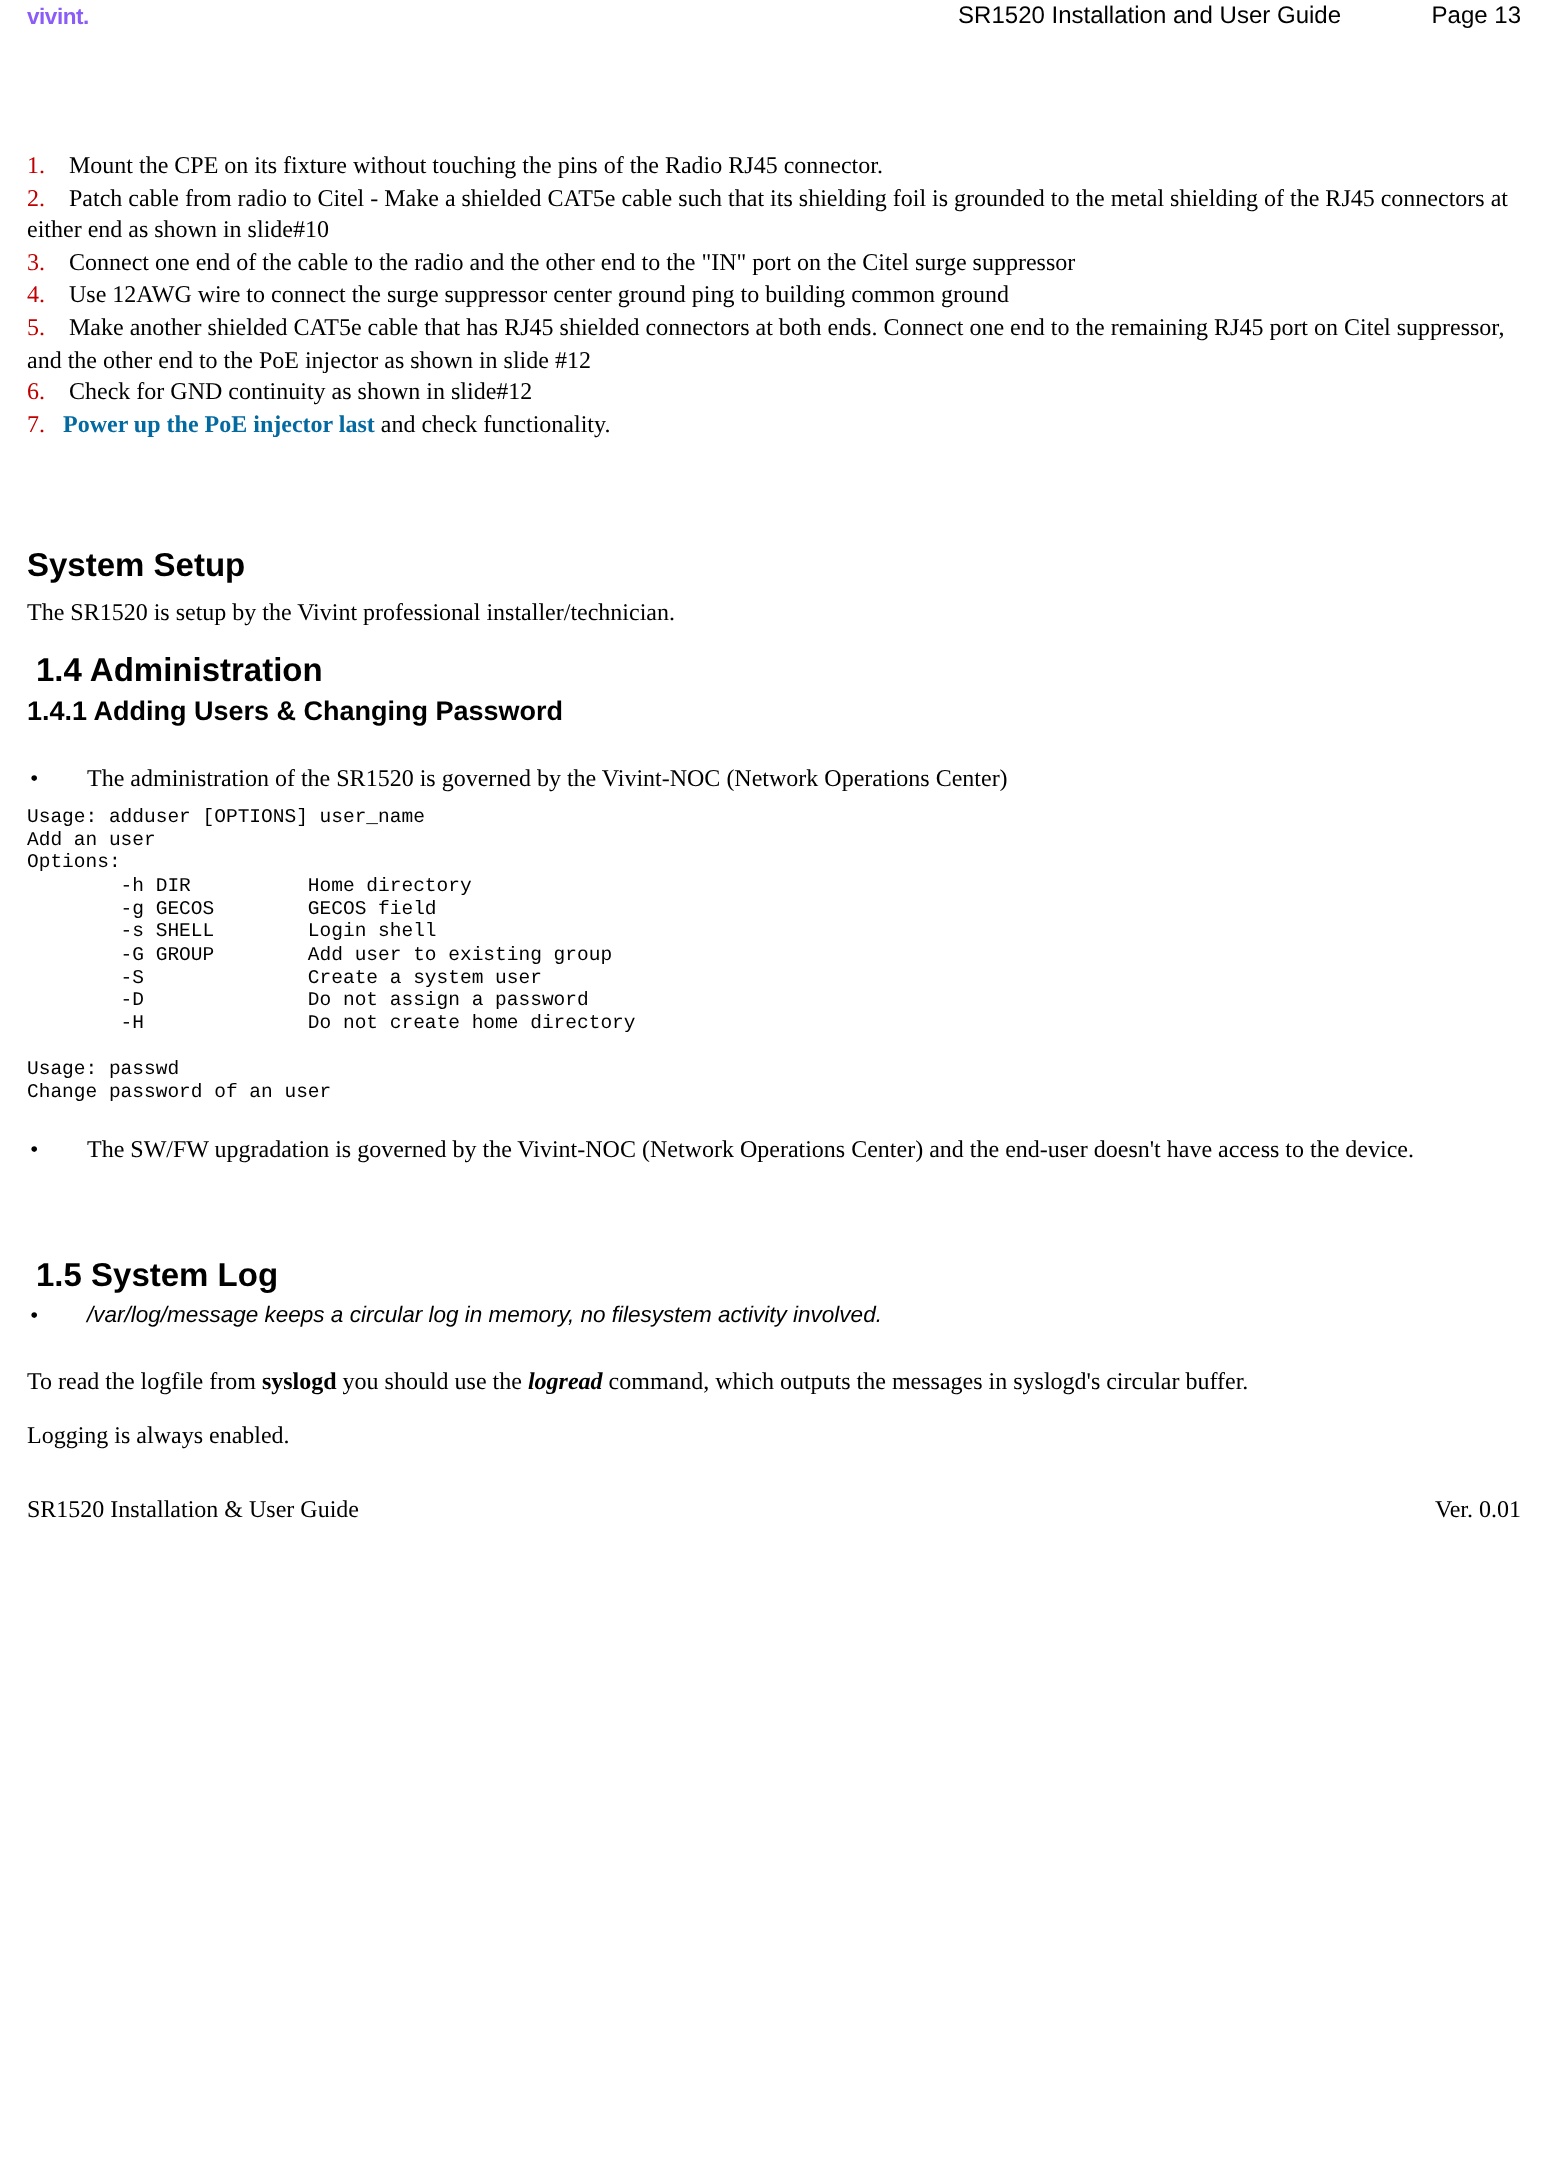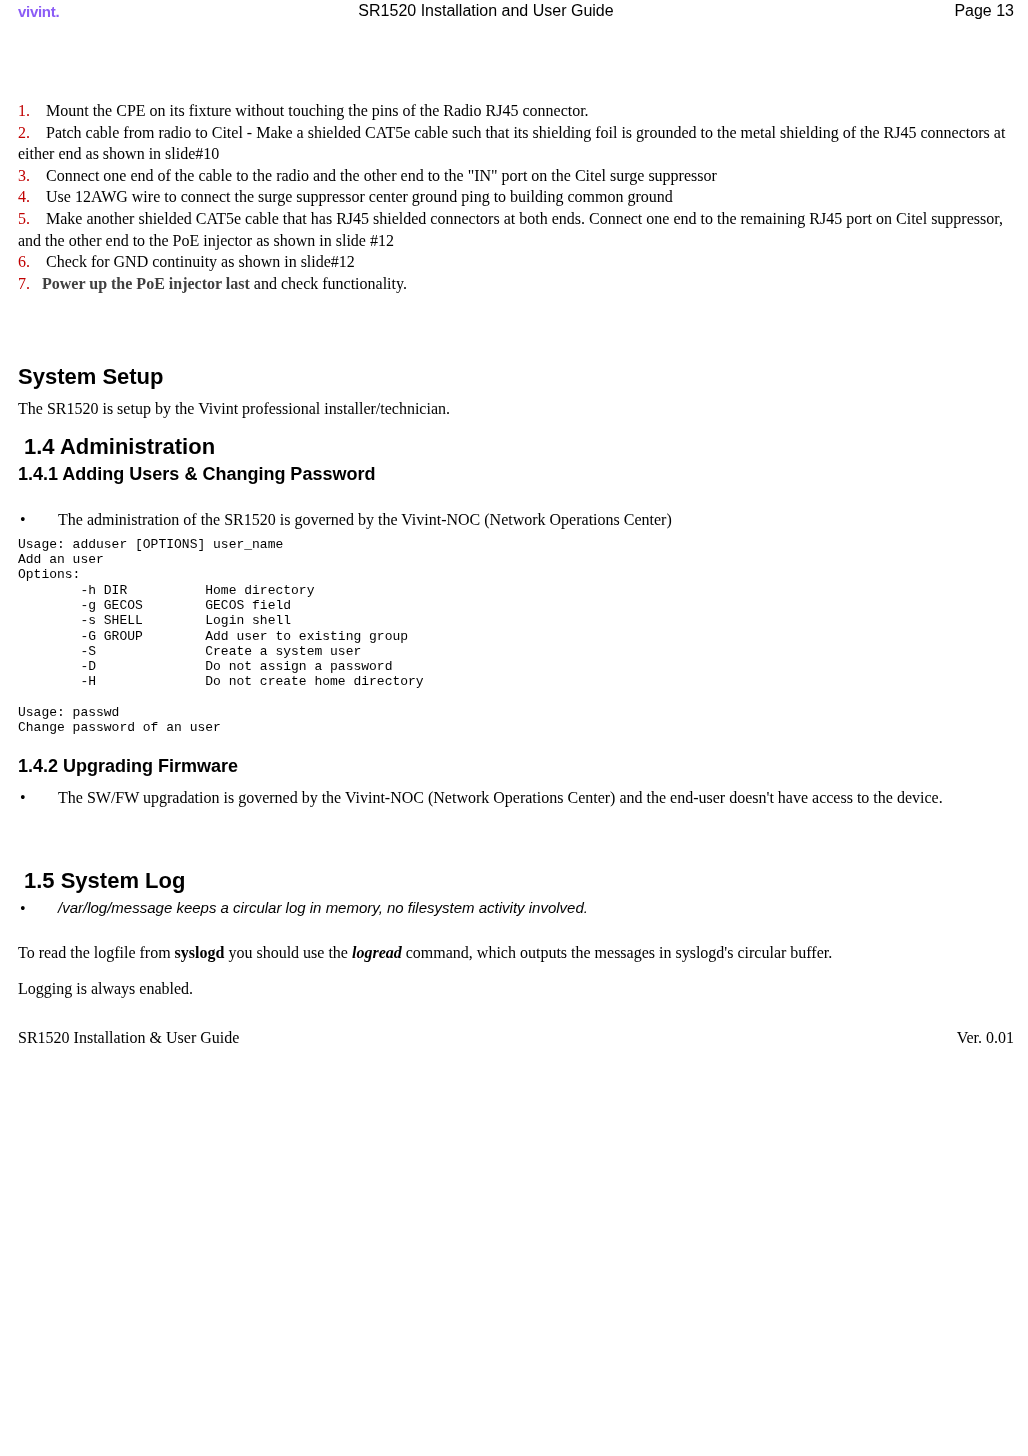--- a/index.html
+++ b/index.html
@@ -24,21 +24,21 @@
   }
   .logo {
     color: #8b5cf6;
     font-weight: bold;
     font-size: 15px;
     letter-spacing: -0.3px;
     width: 60px;
   }
   .header-title {
     flex: 1;
-    text-align: center;
+    text-align: right;
   }
   .header-page {
     width: 120px;
     text-align: right;
     padding-right: 10px;
   }
   .ol-list {
     margin: 0 0 18px 0;
     padding: 0;
   }
@@ -47,21 +47,21 @@
     line-height: 1.35;
   }
   .li-num {
     color: #c00000;
     display: inline;
   }
   .li-txt {
     display: inline;
   }
   .red-strong {
-    color: #404040;
+    color: #0369a1;
     font-weight: bold;
     margin-top: 35px;
   }
   .h2 {
     font-family: Arial, Helvetica, sans-serif;
     font-weight: bold;
     font-size: 22px;
     margin: 70px 0 6px 0;
   }
   .h2b {
@@ -174,21 +174,20 @@
         -g GECOS        GECOS field
         -s SHELL        Login shell
         -G GROUP        Add user to existing group
         -S              Create a system user
         -D              Do not assign a password
         -H              Do not create home directory
  
 Usage: passwd
 Change password of an user</div>
 
-  <div class="h3b">1.4.2 Upgrading Firmware</div>
   <div class="bullet-row" style="margin-bottom:60px;">
     <span class="bullet-dot">•</span>
     <span class="bullet-txt">The SW/FW upgradation is governed by the Vivint-NOC (Network Operations Center) and the end-user doesn't have access to the device.</span>
   </div>
 
   <div class="h2b">1.5   System Log</div>
   <div class="bullet-row" style="margin-bottom:22px;">
     <span class="bullet-dot">•</span>
     <span class="bullet-txt verdana">/var/log/message keeps a circular log in memory, no filesystem activity involved.</span>
   </div>

